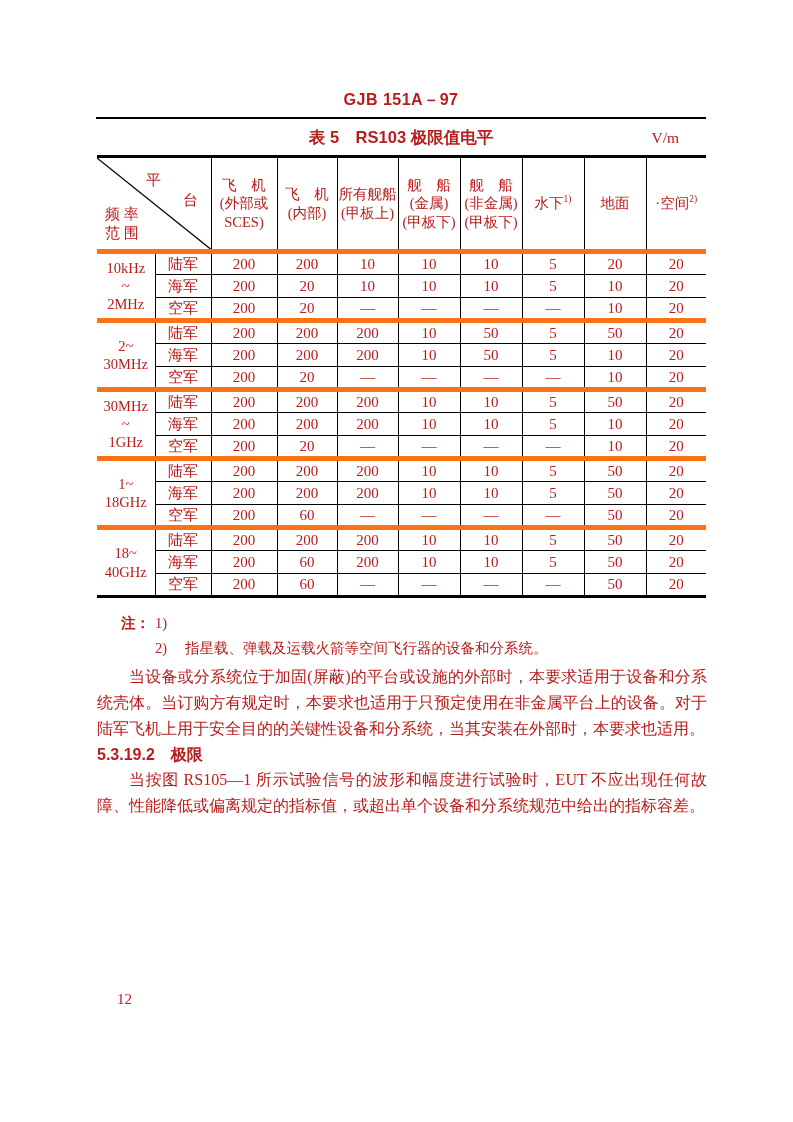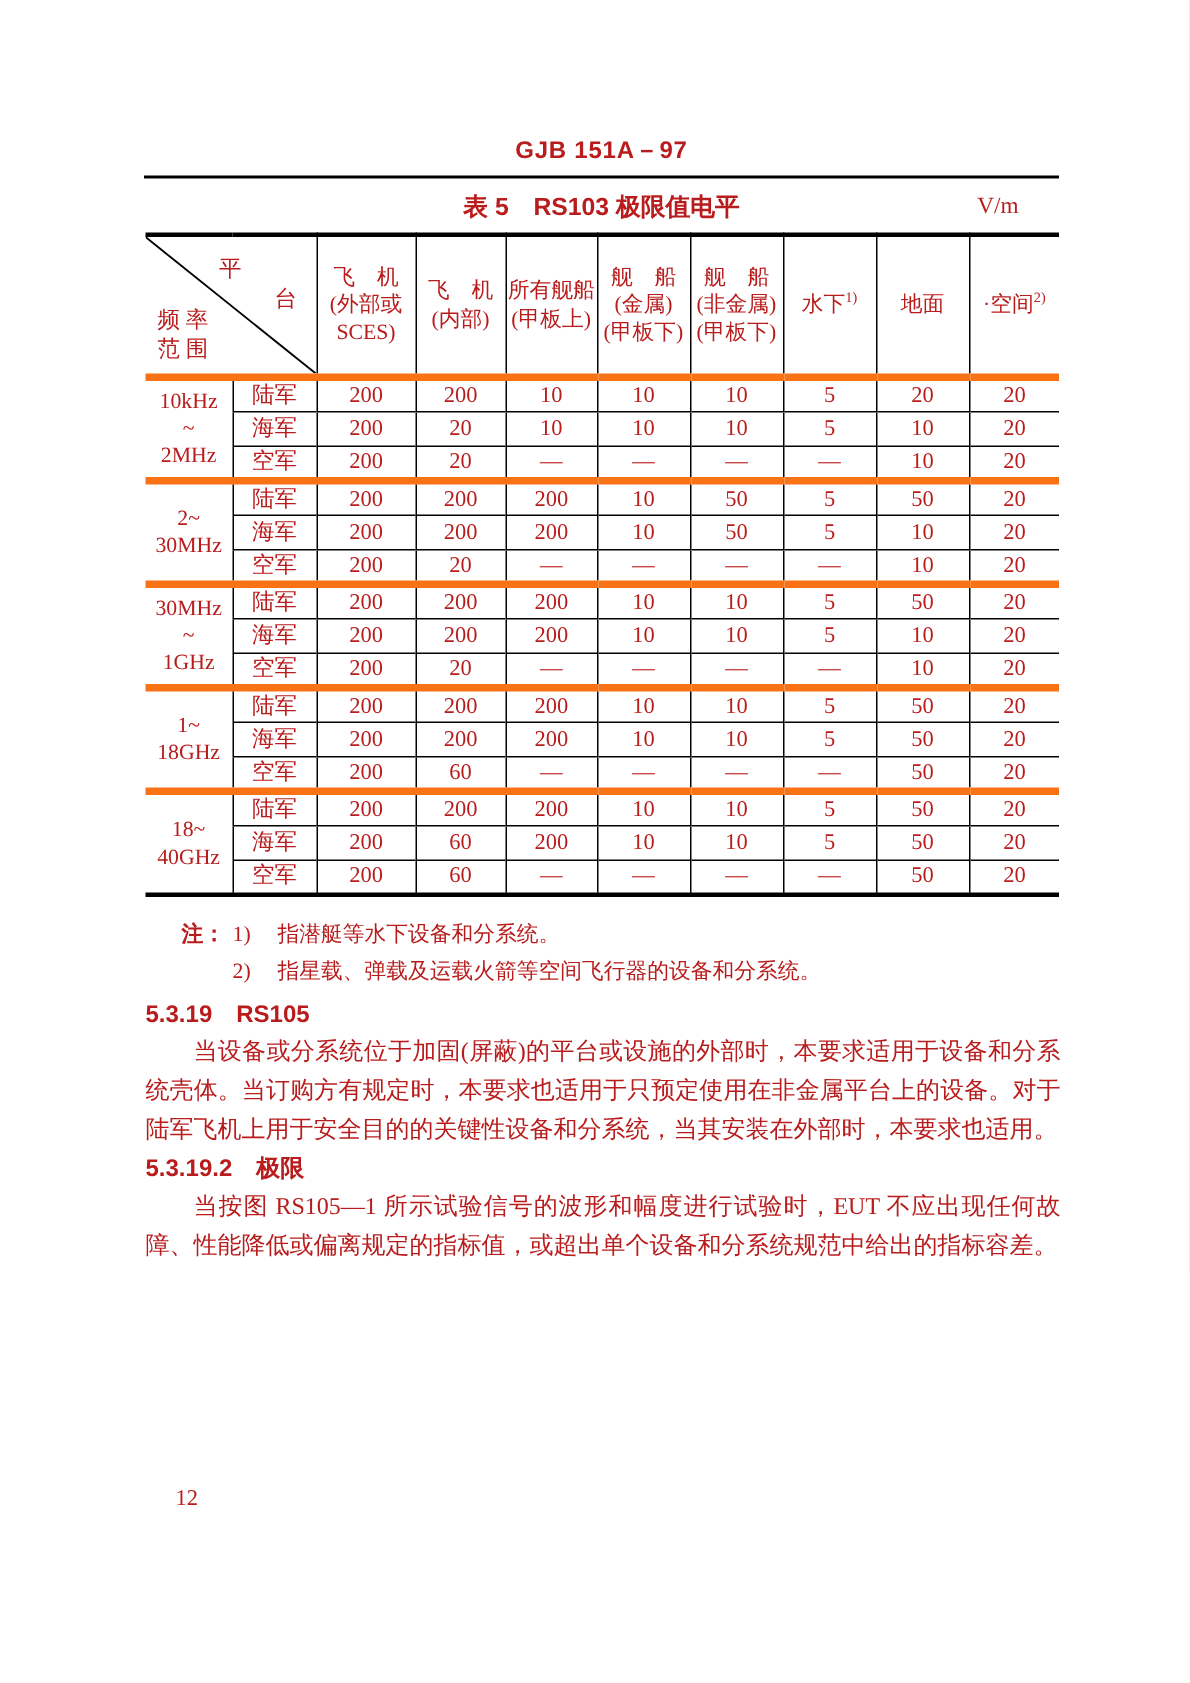--- a/index.html
+++ b/index.html
@@ -337,31 +337,29 @@
           <td class="value-cell">50</td>
           <td class="value-cell">20</td>
         </tr>
       </tbody>
   </table>
 
   <div class="notes">
     <div class="note-row">
       <span class="note-label">注：</span>
       <span class="note-num">1)</span>
-      <span class="note-text">指潜艇等水下设备和分系统。</span>
     </div>
     <div class="note-row">
       <span class="note-label"></span>
       <span class="note-num">2)</span>
       <span class="note-text">指星载、弹载及运载火箭等空间飞行器的设备和分系统。</span>
     </div>
   </div>
 
   <div class="sections">
-    <div class="sec-heading">5.3.19　RS105</div>
     <p>当设备或分系统位于加固(屏蔽)的平台或设施的外部时，本要求适用于设备和分系统壳体。当订购方有规定时，本要求也适用于只预定使用在非金属平台上的设备。对于陆军飞机上用于安全目的的关键性设备和分系统，当其安装在外部时，本要求也适用。</p>
     <div class="sec-heading">5.3.19.2　极限</div>
     <p>当按图 RS105—1 所示试验信号的波形和幅度进行试验时，EUT 不应出现任何故障、性能降低或偏离规定的指标值，或超出单个设备和分系统规范中给出的指标容差。</p>
   </div>
 
   <div class="page-number">12</div>
 
 </div>
 
 </body></html>

